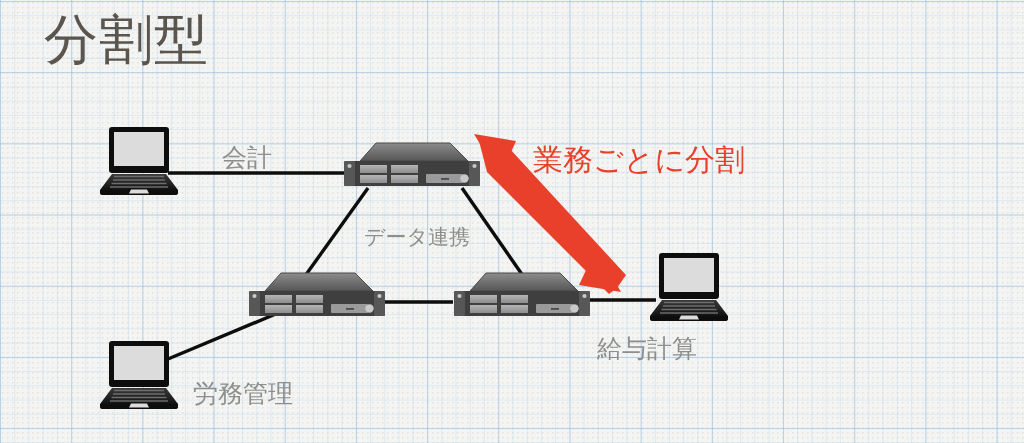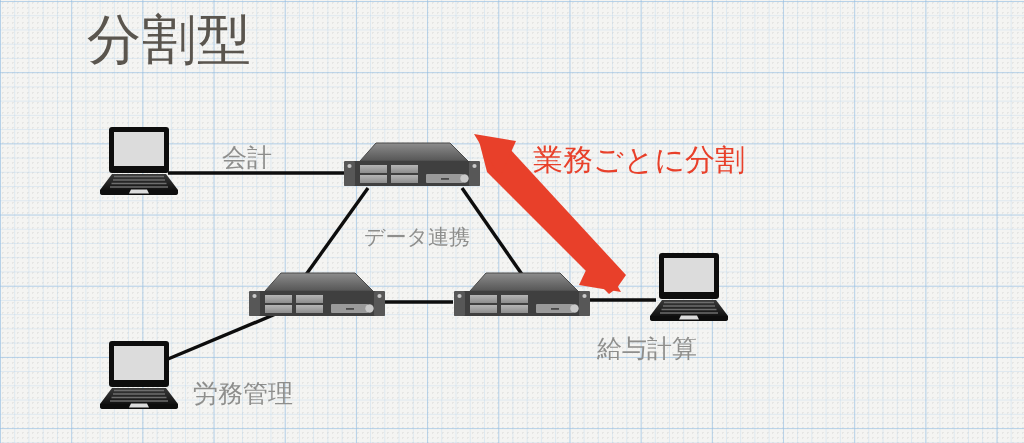--- a/index.html
+++ b/index.html
@@ -30,21 +30,20 @@
   }
   #title {
     position: absolute;
     left: 44px;
     top: 6px;
     font-size: 54px;
     line-height: 1.25;
     color: #5a554e;
     letter-spacing: 1px;
     white-space: nowrap;
-    margin-left: 43px;
   }
   #diagram {
     position: absolute;
     left: 0;
     top: 0;
     width: 1024px;
     height: 443px;
   }
   .node-label {
     fill: #8e8e8c;

